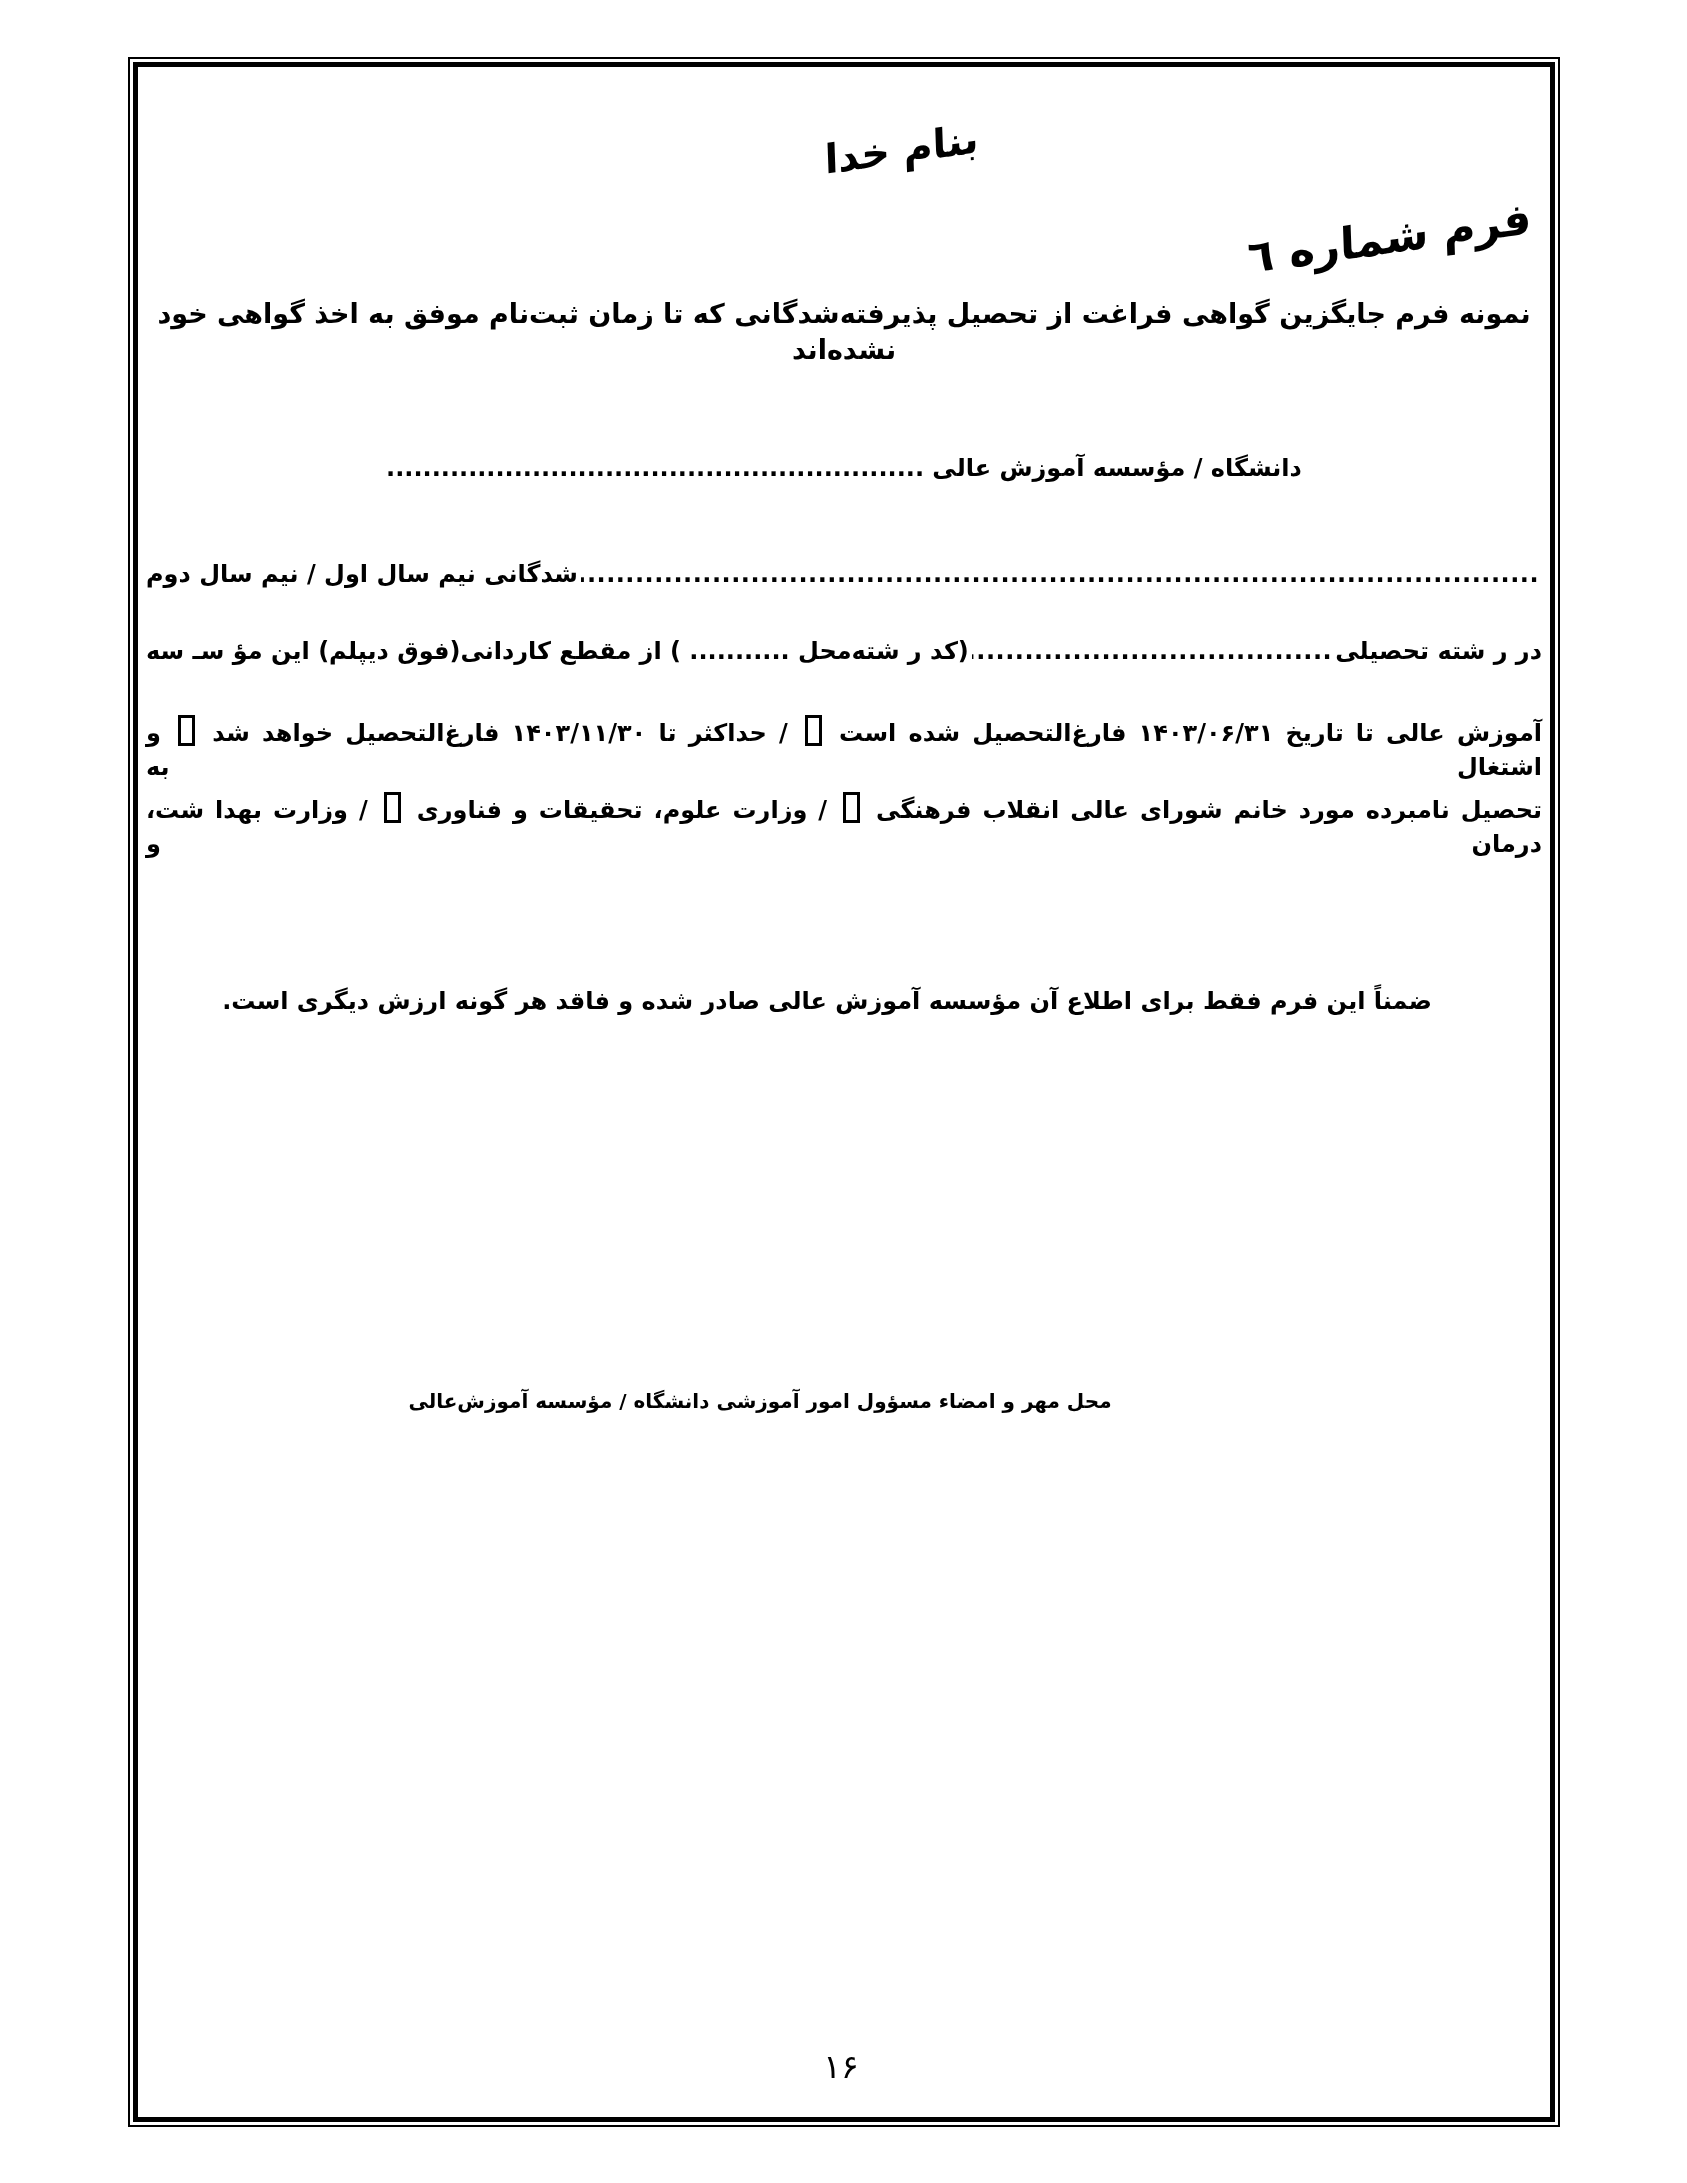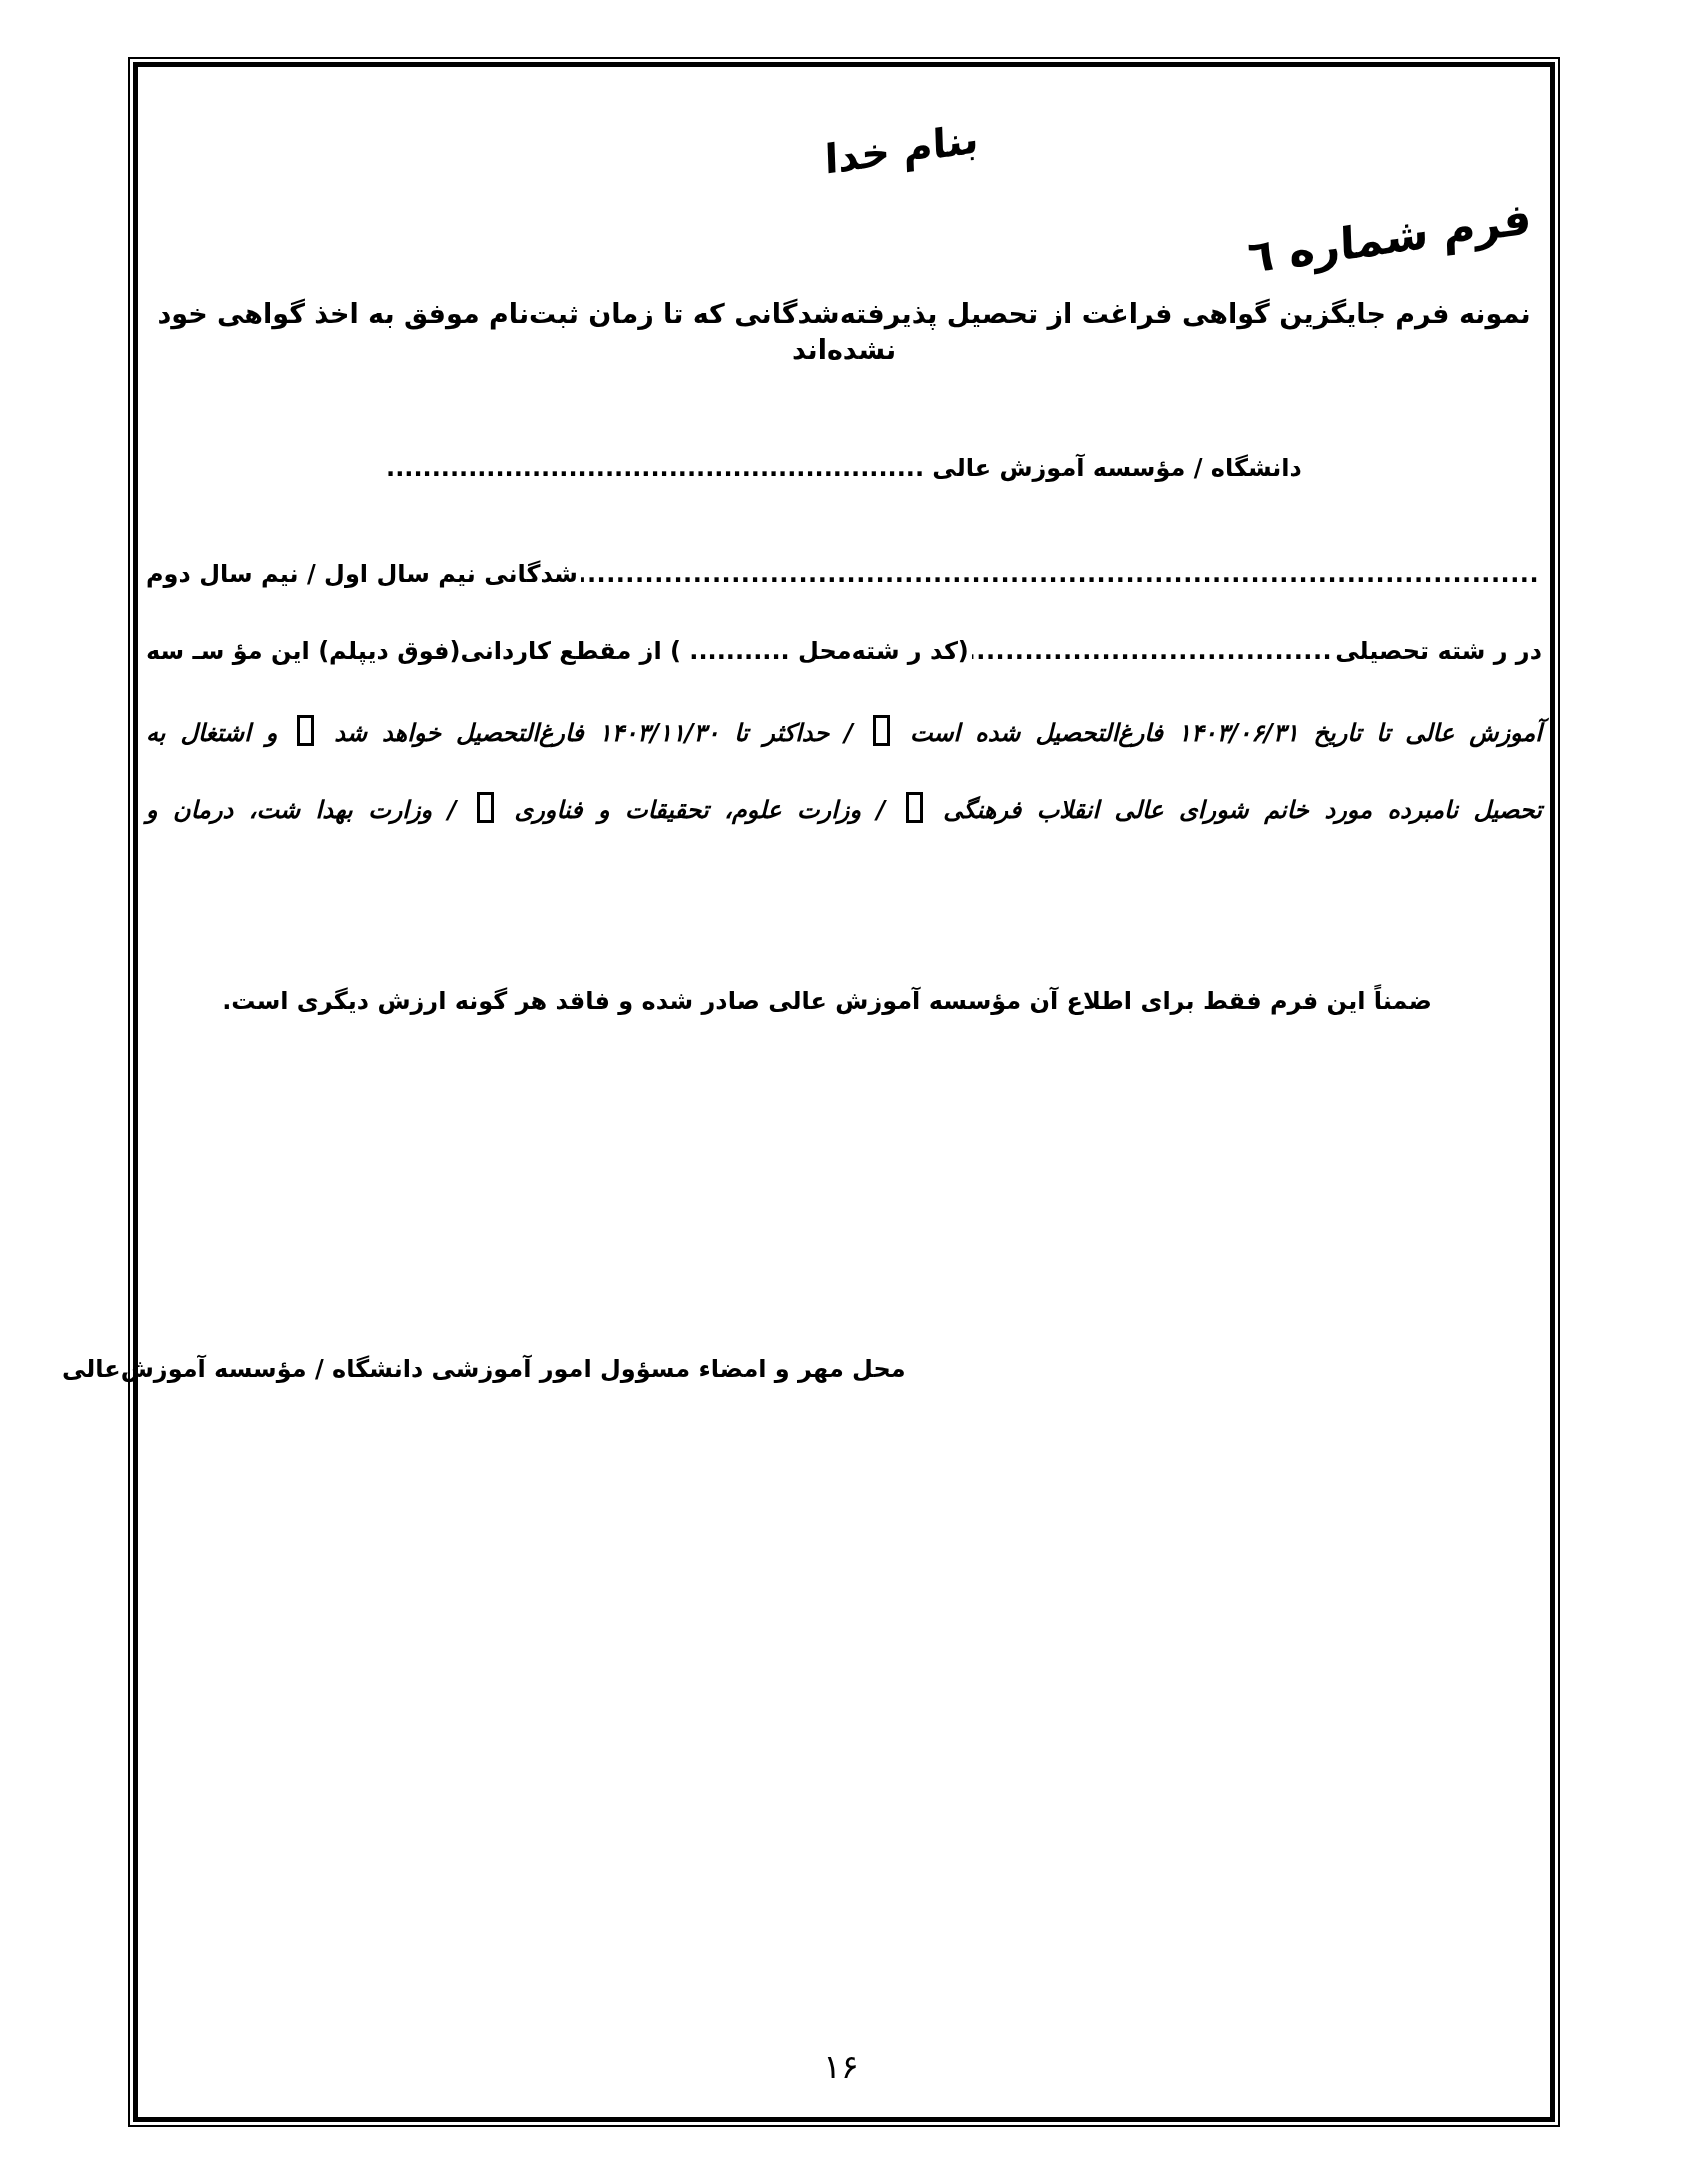--- a/index.html
+++ b/index.html
@@ -41,21 +41,21 @@
     line-height: 1.35;
   }
   .line {
     position: absolute;
     left: 8px; right: 8px;
     font-size: 24px;
     font-weight: bold;
     line-height: 1.4;
   }
   .right-align { text-align: center; }
-  .justify { text-align: justify; text-align-last: justify; font-style: italic; }
+  .justify { text-align: justify; text-align-last: justify; }
   .flexline { display: flex; align-items: center; }
   .flexline > span { flex: 0 0 auto; }
   .flexline > .leader {
     flex: 1 1 0;
     min-width: 0;
     overflow: hidden;
     white-space: nowrap;
     margin: 0 3px;
   }
   .dots { white-space: nowrap; letter-spacing: 0.5px; }
@@ -64,25 +64,26 @@
     width: 11px; height: 25px;
     border: 3.5px solid #000;
     margin: 0 5px;
     vertical-align: -5px;
     background: #fff;
   }
   .note-line { padding-right: 34px; }
   .sig-line {
     position: absolute;
     left: 8px; right: 8px;
-    text-align: left;
-    font-size: 24px;
+    text-align: center;
+    font-size: 20px;
     font-weight: bold;
     transform: translateX(-84px);
     white-space: nowrap;
+    margin-top: 34px;
   }
   .page-number {
     position: absolute;
     left: 24px; right: 8px;
     text-align: center;
     font-size: 33px;
     font-weight: normal;
     transform: translateX(-11px);
   }
 </style>

